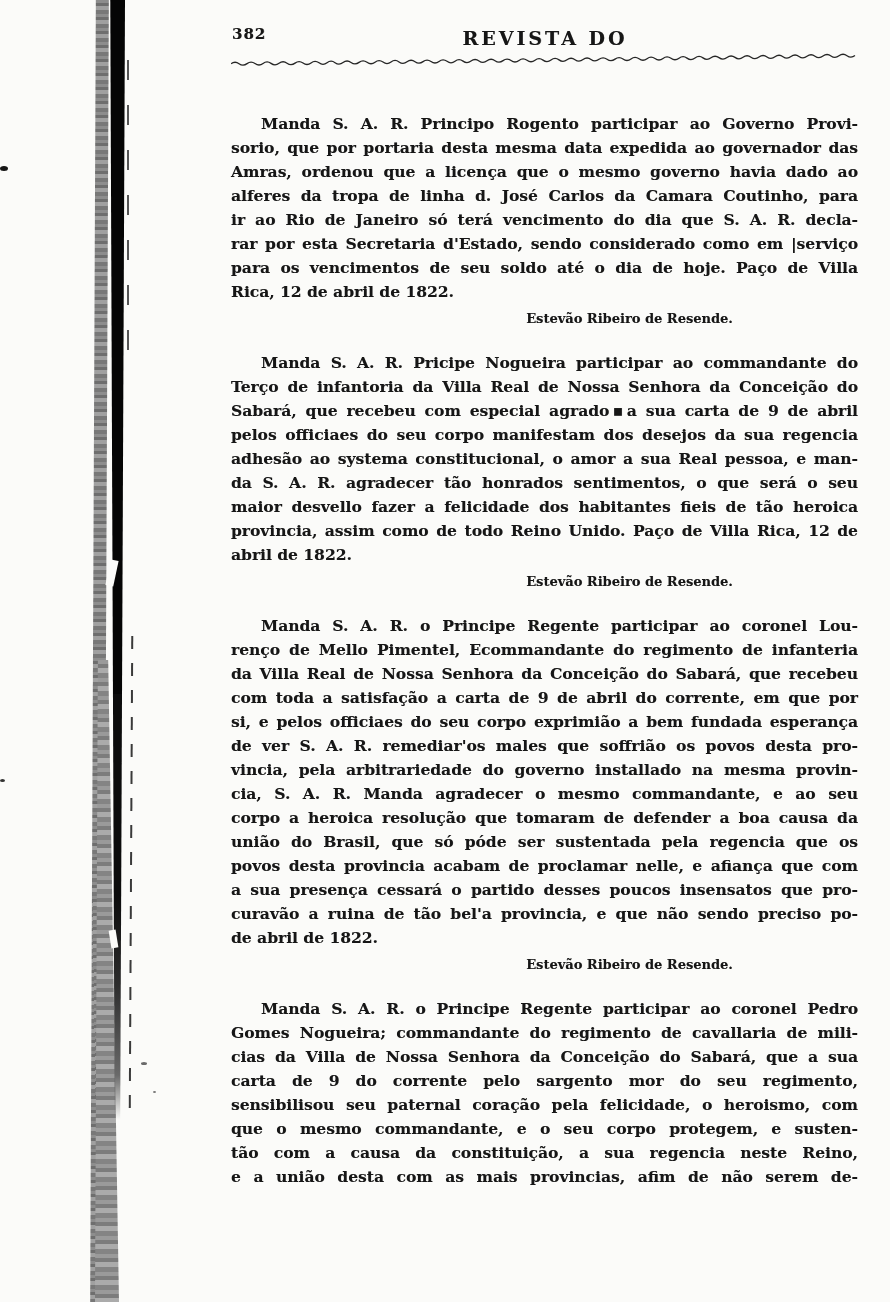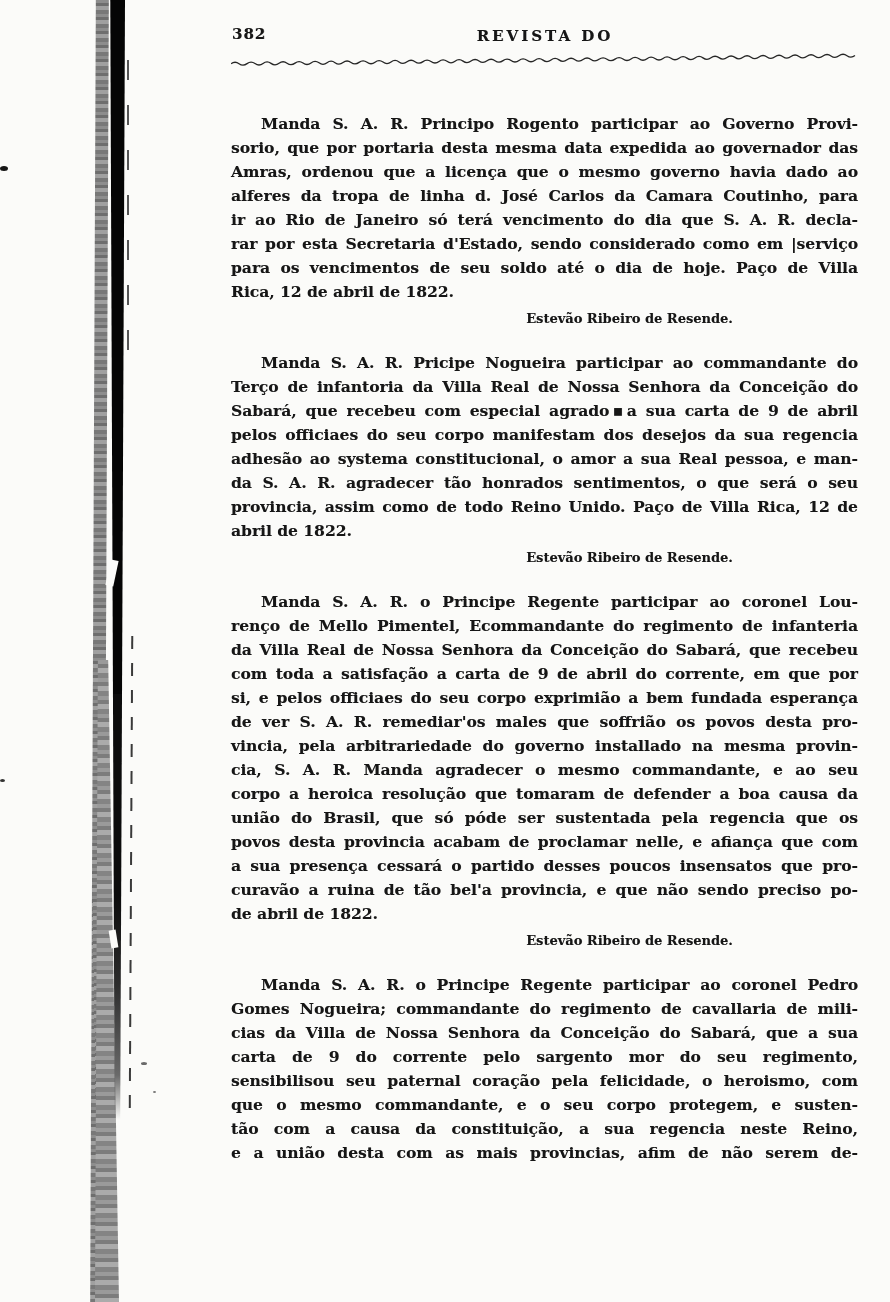--- a/index.html
+++ b/index.html
@@ -16,21 +16,21 @@
   
   .header { position: absolute; left: 232px; top: 25px; width: 626px; height: 22px; }
   .pagenum {
     position: absolute; left: 0; top: 0;
     font-size: 15px; font-weight: bold; letter-spacing: 1px;
     text-shadow: 0.3px 0.3px 0 rgba(0,0,0,.45);
   }
   .title {
     position: absolute; left: 0; top: 2px; width: 100%;
     text-align: center;
-    font-size: 15px; font-weight: bold; letter-spacing: 3px;
+    font-size: 19px; font-weight: bold; letter-spacing: 3px;
     text-shadow: 0.3px 0.3px 0 rgba(0,0,0,.4);
   }
   .rule {
     position: absolute; left: 231px; top: 52px;
     transform: rotate(-0.6deg);
   }
 
   
   .text-col {
     position: absolute; left: 231px; top: 112px; width: 627px;
@@ -139,20 +139,21 @@
   </div>
 
   <div class="para-block">
     <div class="para">
           <div class="line first">Manda S. A. R. Pricipe Nogueira participar ao  commandante do</div>
           <div class="line">Terço de infantoria da Villa Real de Nossa Senhora da Conceição do</div>
           <div class="line">Sabará, que recebeu com especial agrado▪a sua carta de 9 de abril</div>
           <div class="line">pelos officiaes do seu corpo manifestam dos desejos da sua regencia</div>
           <div class="line">adhesão ao systema constitucional, o amor a sua Real pessoa, e man-</div>
           <div class="line">da S. A. R. agradecer tão honrados sentimentos, o que será o seu</div>
+          <div class="line">maior desvello fazer a felicidade dos habitantes fieis de tão heroica</div>
           <div class="line">provincia, assim como de todo Reino Unido. Paço de Villa Rica, 12 de</div>
           <div class="line last">abril de 1822.</div>
         </div>
     <div class="signature">Estevão Ribeiro de Resende.</div>
   </div>
 
   <div class="para-block">
     <div class="para">
           <div class="line first">Manda S. A. R. o Principe Regente participar ao coronel Lou-</div>
           <div class="line">renço de Mello Pimentel, Ecommandante do regimento de infanteria</div>

